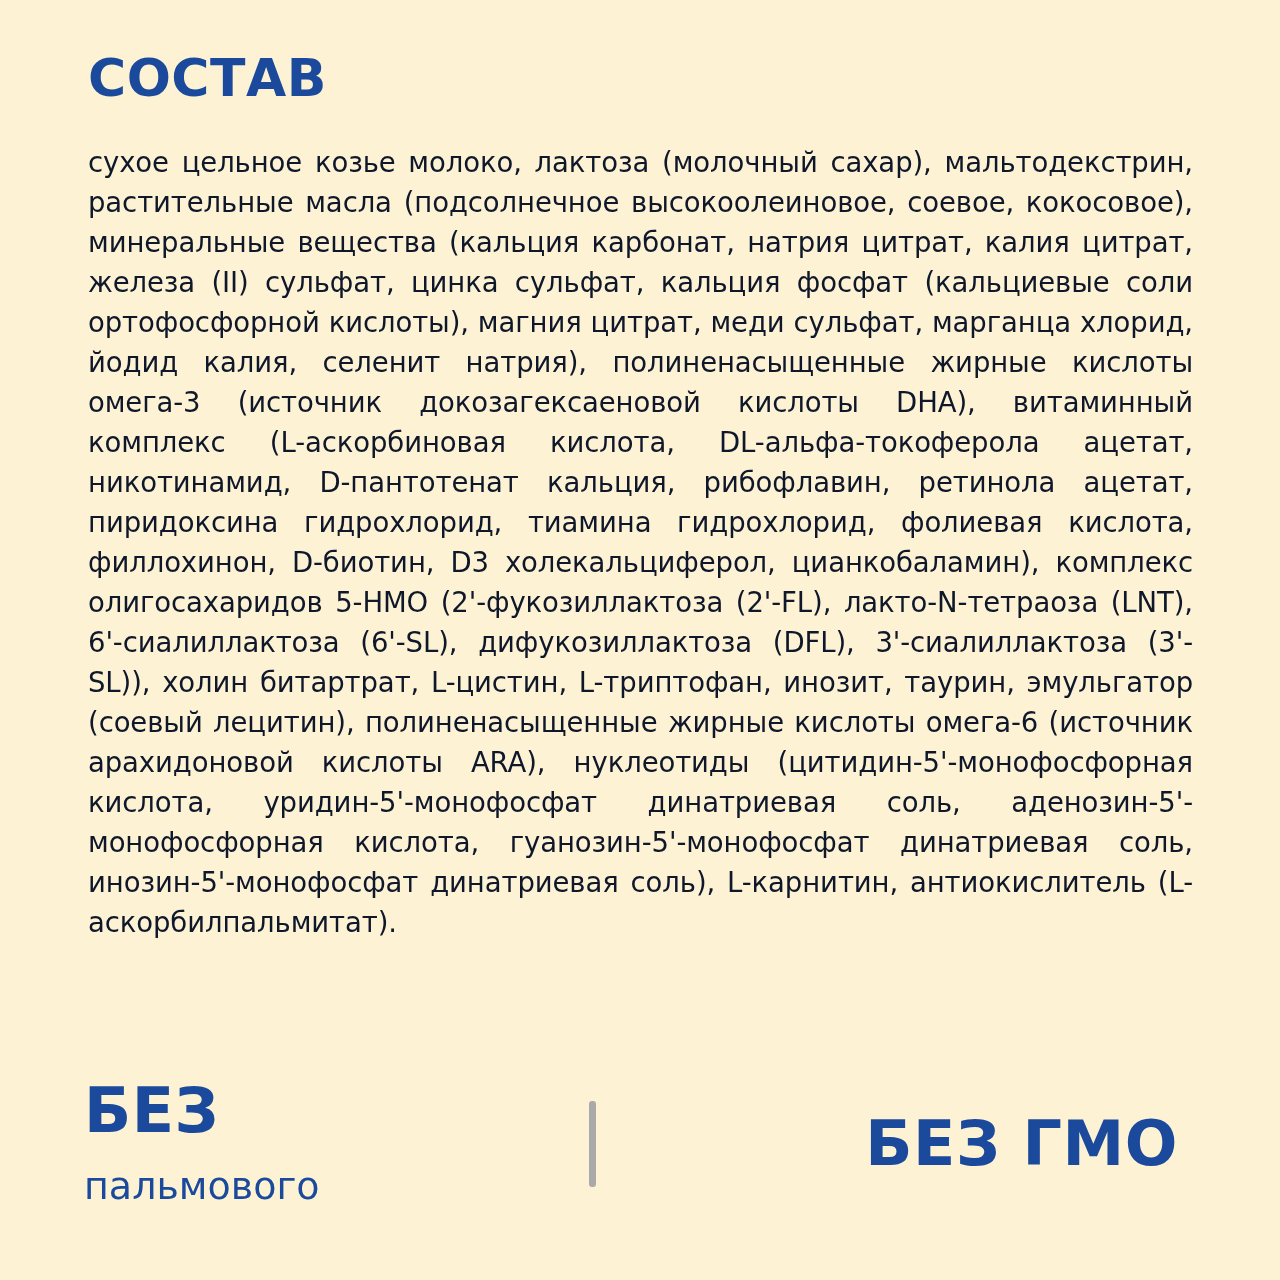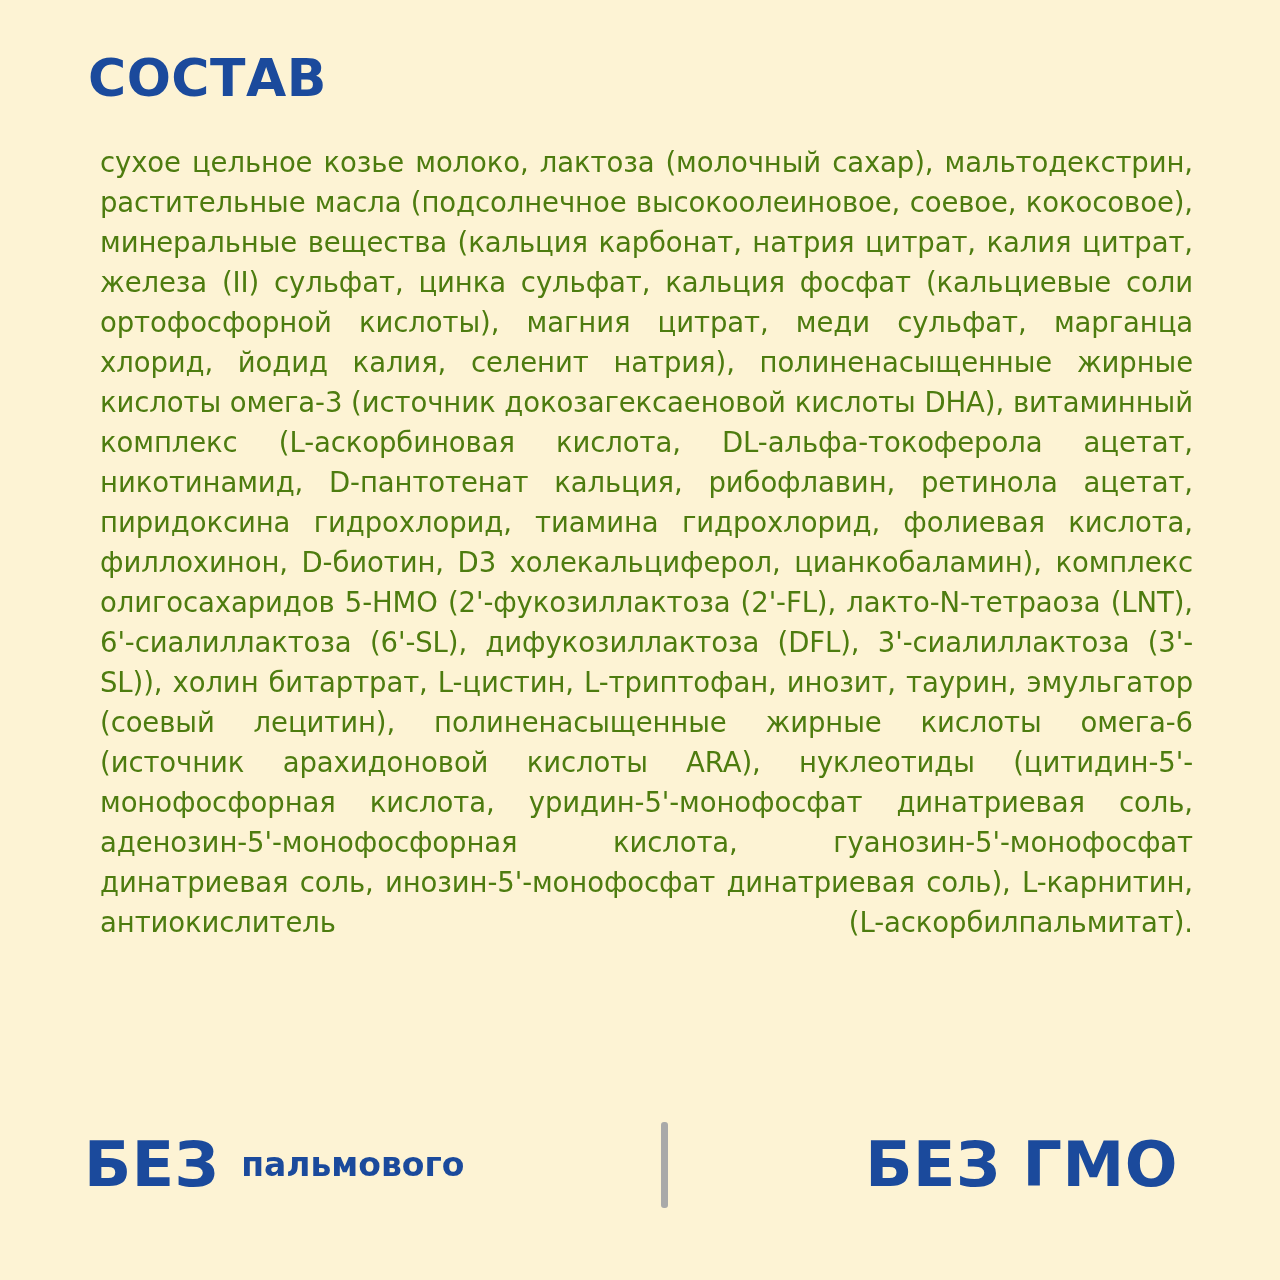--- a/index.html
+++ b/index.html
@@ -22,59 +22,59 @@
   }
   .title {
     color: #1b4a9c;
     font-size: 52px;
     font-weight: 700;
     letter-spacing: 0.5px;
     line-height: 1.0;
     margin: 0 0 38px 4px;
   }
   .ingredients {
-    color: #4d7c0f;
+    color: #0f172a;
     font-size: 27.5px;
     line-height: 1.455;
     text-align: justify;
     text-justify: inter-word;
     letter-spacing: -0.1px;
-    margin: 0 3px 0 16px;
+    margin: 0 3px 0 4px;
     hyphens: auto;
   }
   .ingredients::after {
     content: "";
     display: inline-block;
     width: 100%;
   }
   .claims {
     position: absolute;
     left: 84px;
     right: 84px;
     bottom: 72px;
     display: flex;
     align-items: center;
     justify-content: space-between;
   }
   .claim-left {
     display: flex;
-    align-items: center;
     gap: 22px;
+    flex-direction: column;
   }
   .claim-big {
     color: #1b4a9c;
     font-size: 62px;
     font-weight: 700;
     line-height: 1;
     letter-spacing: 0.5px;
   }
   .claim-small {
     color: #1b4a9c;
-    font-size: 33px;
-    font-weight: 700;
+    font-size: 38px;
+    font-weight: 400;
     line-height: 1.17;
   }
   .divider {
     width: 7px;
     height: 86px;
     background: #a9a9a9;
     border-radius: 3px;
     margin: 0 18px;
   }
   .claim-right {

